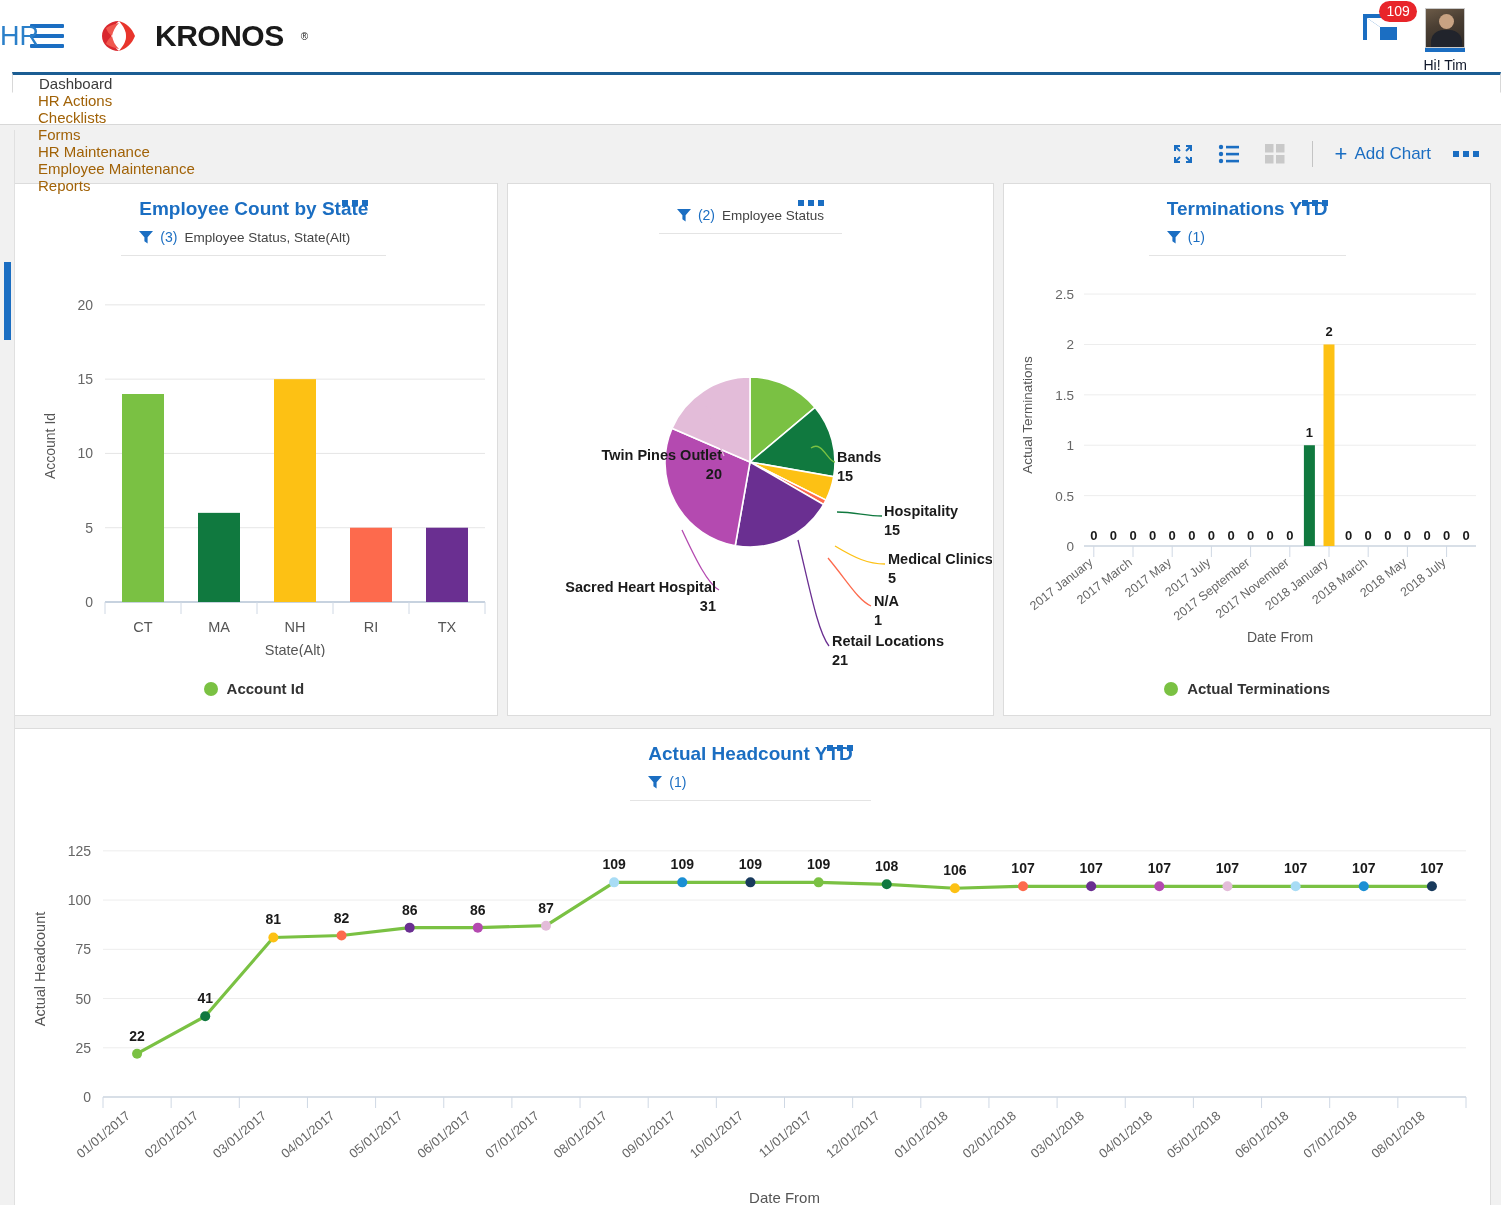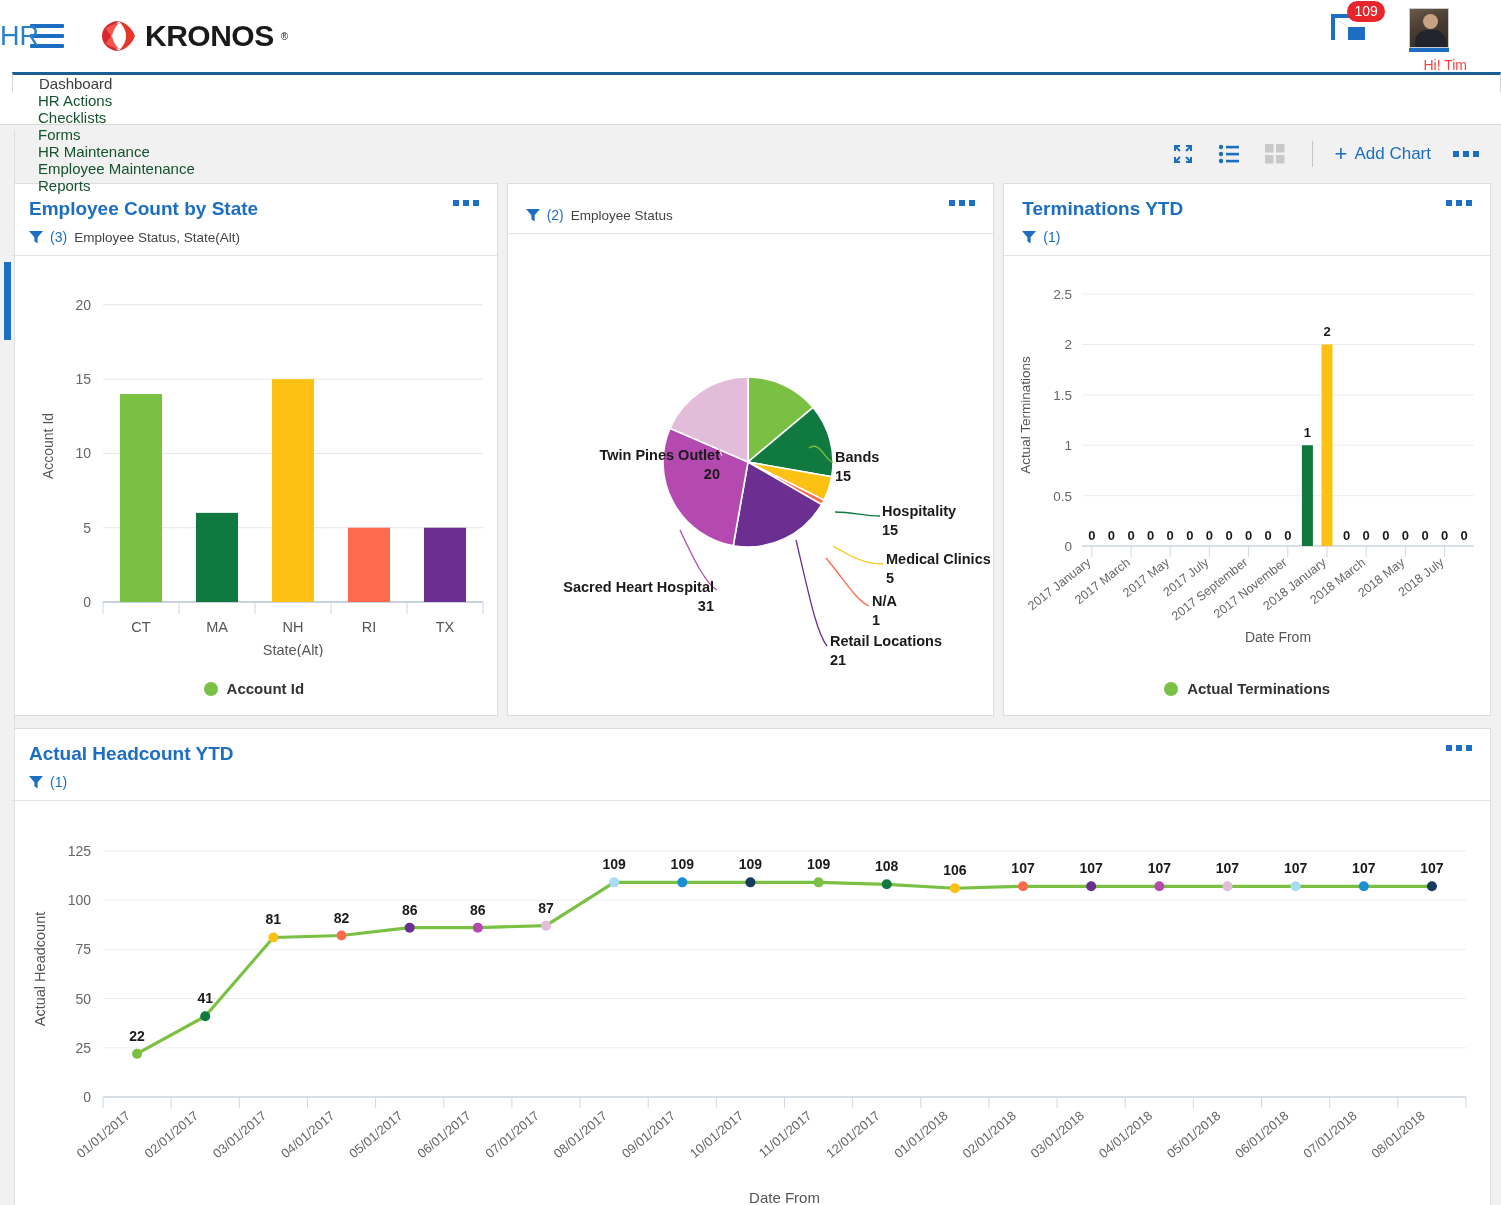--- a/index.html
+++ b/index.html
@@ -17,21 +17,21 @@
     height: 72px;
     background: #ffffff;
     display: flex;
     align-items: center;
     position: relative;
     padding: 0 0 0 30px;
   }
   .hamburger { width: 34px; cursor: pointer; display: flex; flex-direction: column; gap: 6px; }
   .hamburger span { display: block; height: 4px; background: #1b6ec2; border-radius: 1px; }
 
-  .brand { display: flex; align-items: center; margin-left: 36px; gap: 7px; }
+  .brand { display: flex; align-items: center; margin-left: 36px; gap: 17px; }
   .brand-mark { width: 38px; height: 34px; position: relative; }
   .brand-text {
     font-size: 30px; font-weight: bold; letter-spacing: -0.5px;
     color: #1a1a1a; font-family: "Liberation Sans", sans-serif;
   }
   .brand-tm { font-size: 10px; vertical-align: super; color: #1a1a1a; }
 
   .app-title {
     position: absolute; left: 0; right: 0; text-align: left;
     font-size: 27px; color: #2a7fc9; font-weight: normal; pointer-events: none;
@@ -68,30 +68,30 @@
   }
   .avatar:before {
     content: ""; position: absolute; left: 13px; top: 5px; width: 15px; height: 15px;
     background: #c8a383; border-radius: 50%;
   }
   .avatar:after {
     content: ""; position: absolute; left: 5px; top: 21px; width: 31px; height: 20px;
     background: #21242c; border-radius: 12px 12px 0 0;
   }
   .avatar-underline { width: 40px; height: 4px; background: #1b6ec2; }
-  .greeting { font-size: 14px; color: #ef4444; margin-top: 5px; margin-left: 32px; }
+  .greeting { font-size: 14px; color: #0f172a; margin-top: 5px; }
 
   
   .tabbar {
     height: 53px; background: #ffffff; display: flex; align-items: stretch;
     padding-left: 12px; border-bottom: 1px solid #d8d8d8; flex-direction: column;
   }
   .tab {
     display: flex; align-items: center; padding: 0 26px; font-size: 15px;
-    color: #14532d; cursor: pointer; position: relative;
+    color: #a16207; cursor: pointer; position: relative;
   }
   .tab.active {
     color: #3b3b3b; background: #fff; border: 1px solid #d8d8d8;
     border-bottom-color: #fff; border-top: 3px solid #1b5d93;
     margin-bottom: -1px; font-weight: normal;
   }
 
   
   .chart-toolbar {
     height: 58px; display: flex; align-items: center; justify-content: flex-end;
@@ -104,21 +104,21 @@
     cursor: pointer; padding-right: 22px;
   }
   .add-chart .plus { font-size: 22px; line-height: 1; }
   .dots-blue { display: flex; gap: 4px; cursor: pointer; }
   .dots-blue i { width: 6px; height: 6px; background: #1b6ec2; display: block; }
 
   
   .cards-row { display: flex; gap: 9px; padding: 0 10px; }
   .card {
     background: #fff; border: 1px solid #dcdcdc; flex: 1;
-    display: flex; flex-direction: column;
+    display: flex; flex-direction: column; align-items: center;
   }
   .card-head { padding: 14px 18px 10px 18px; border-bottom: 1px solid #e4e4e4; position: relative; }
   .card-title { font-size: 19px; color: #1b6ec2; font-weight: bold; }
   .card-sub { display: flex; align-items: center; gap: 7px; margin-top: 9px; font-size: 13.5px; color: #444; }
   .funnel { width: 14px; height: 14px; display: inline-block; }
   .filter-count { color: #1b6ec2; font-size: 14px; }
   .card-dots { position: absolute; top: 16px; right: 18px; display: flex; gap: 4px; cursor: pointer; }
   .card-dots i { width: 6px; height: 6px; background: #1b6ec2; display: block; }
 
   .card-body { flex: 1; padding: 6px 0 0 0; }

